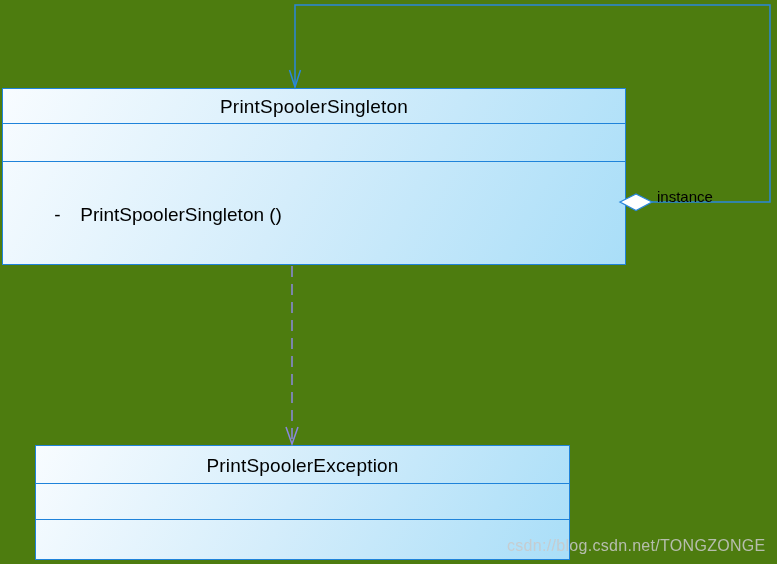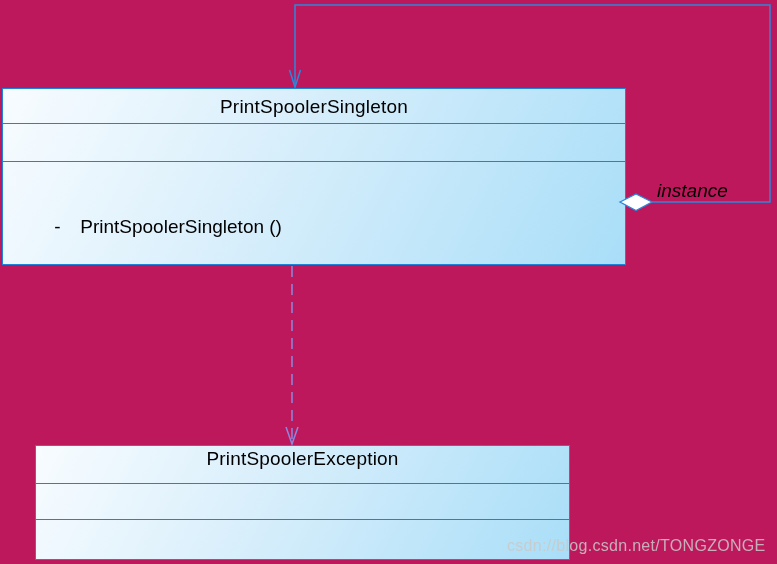--- a/index.html
+++ b/index.html
@@ -1,18 +1,18 @@
 <!DOCTYPE html>
 <html><head>
 <meta charset="utf-8">
 <style>
   html,body { margin:0; padding:0; background:#ffffff; }
   .stage {
     position:relative; width:777px; height:564px; overflow:hidden;
-    background:#be185d;
+    background:#4d7c0f;
     font-family:"Liberation Sans", sans-serif;
     color:#000;
   }
   .connector-layer {
     position:absolute; left:0; top:0; width:777px; height:564px;
     z-index:3; pointer-events:none;
   }
   .uml-class {
     position:absolute; z-index:2;
     border:1px solid #1f83da;
@@ -23,30 +23,30 @@
   .uml-class .divider-top { border-top:1px solid #1f83da; }
   .class-title {
     font-size:19px; text-align:center; letter-spacing:0.2px;
   }
   .member-row { position:relative; font-size:19px; white-space:pre; }
   .member-sign { display:inline-block; width:26px; padding-left:9px; }
   .member-type { position:absolute; left:318px; top:0; white-space:pre; }
   .box-singleton { left:2px; top:88px; width:624px; height:177px; }
   .box-singleton .c-title   { height:34px; padding-top:7px; }
   .box-singleton .c-attrs   { height:38px; padding-top:8px; }
-  .box-singleton .c-methods { height:103px; padding-top:18px; }
+  .box-singleton .c-methods { height:103px; padding-top:6px; }
   .box-singleton .member-row { line-height:31px; }
   .box-exception { left:35px; top:445px; width:535px; height:115px; }
-  .box-exception .c-title   { height:37px; padding-top:2px; }
+  .box-exception .c-title   { height:37px; padding-top:9px; }
   .box-exception .c-attrs   { height:36px; }
   .box-exception .c-methods { height:40px; padding-top:7px; }
   .box-exception .member-row { line-height:30px; }
   .assoc-label {
-    position:absolute; left:657px; top:180px; z-index:4;
-    font-size:19px; color:#000;font-style:italic;
+    position:absolute; left:657px; top:188px; z-index:4;
+    font-size:15px; color:#000;
   }
   .watermark {
     position:absolute; left:507px; top:537px; z-index:5;
     font-size:16px; letter-spacing:0.3px;
     color:rgba(201,201,201,0.85);
     pointer-events:none;
   }
 </style>
 </head>
 <body>

